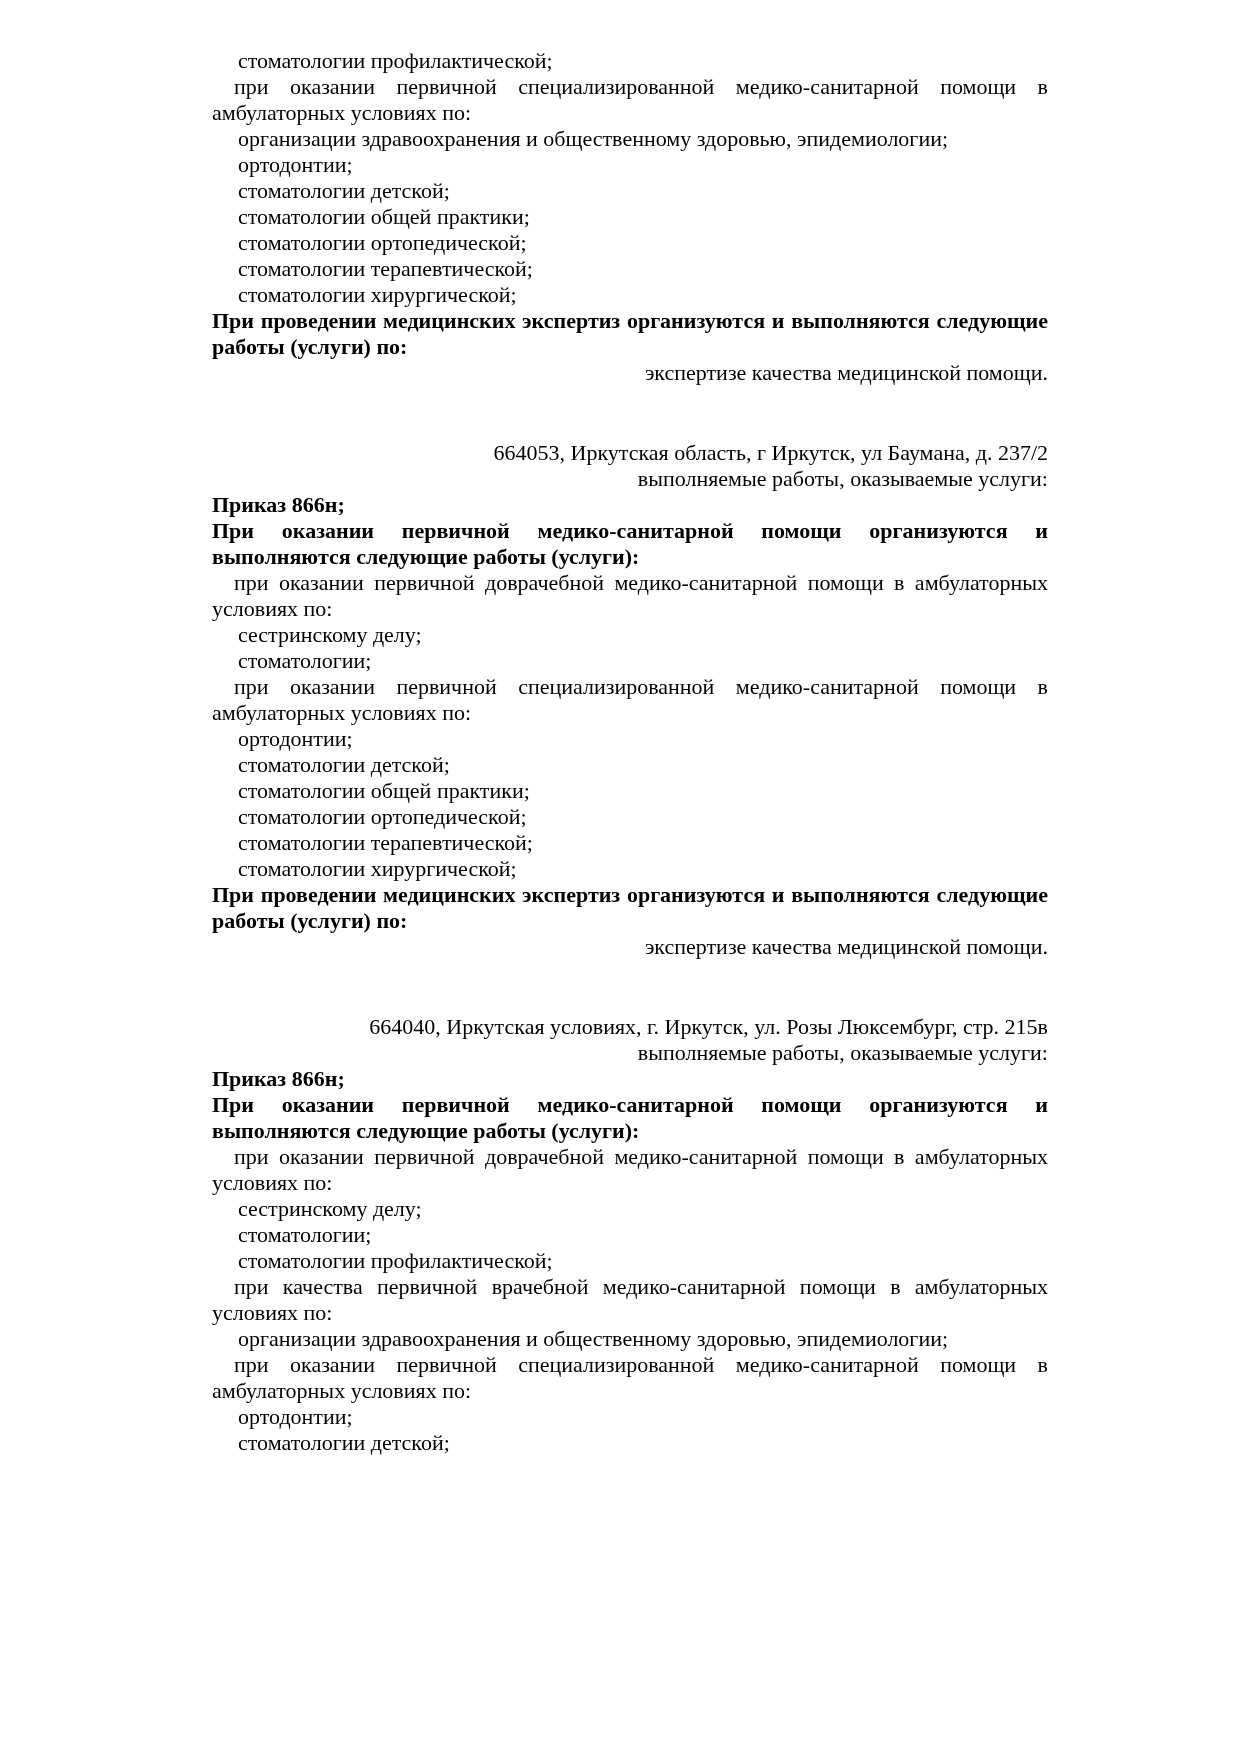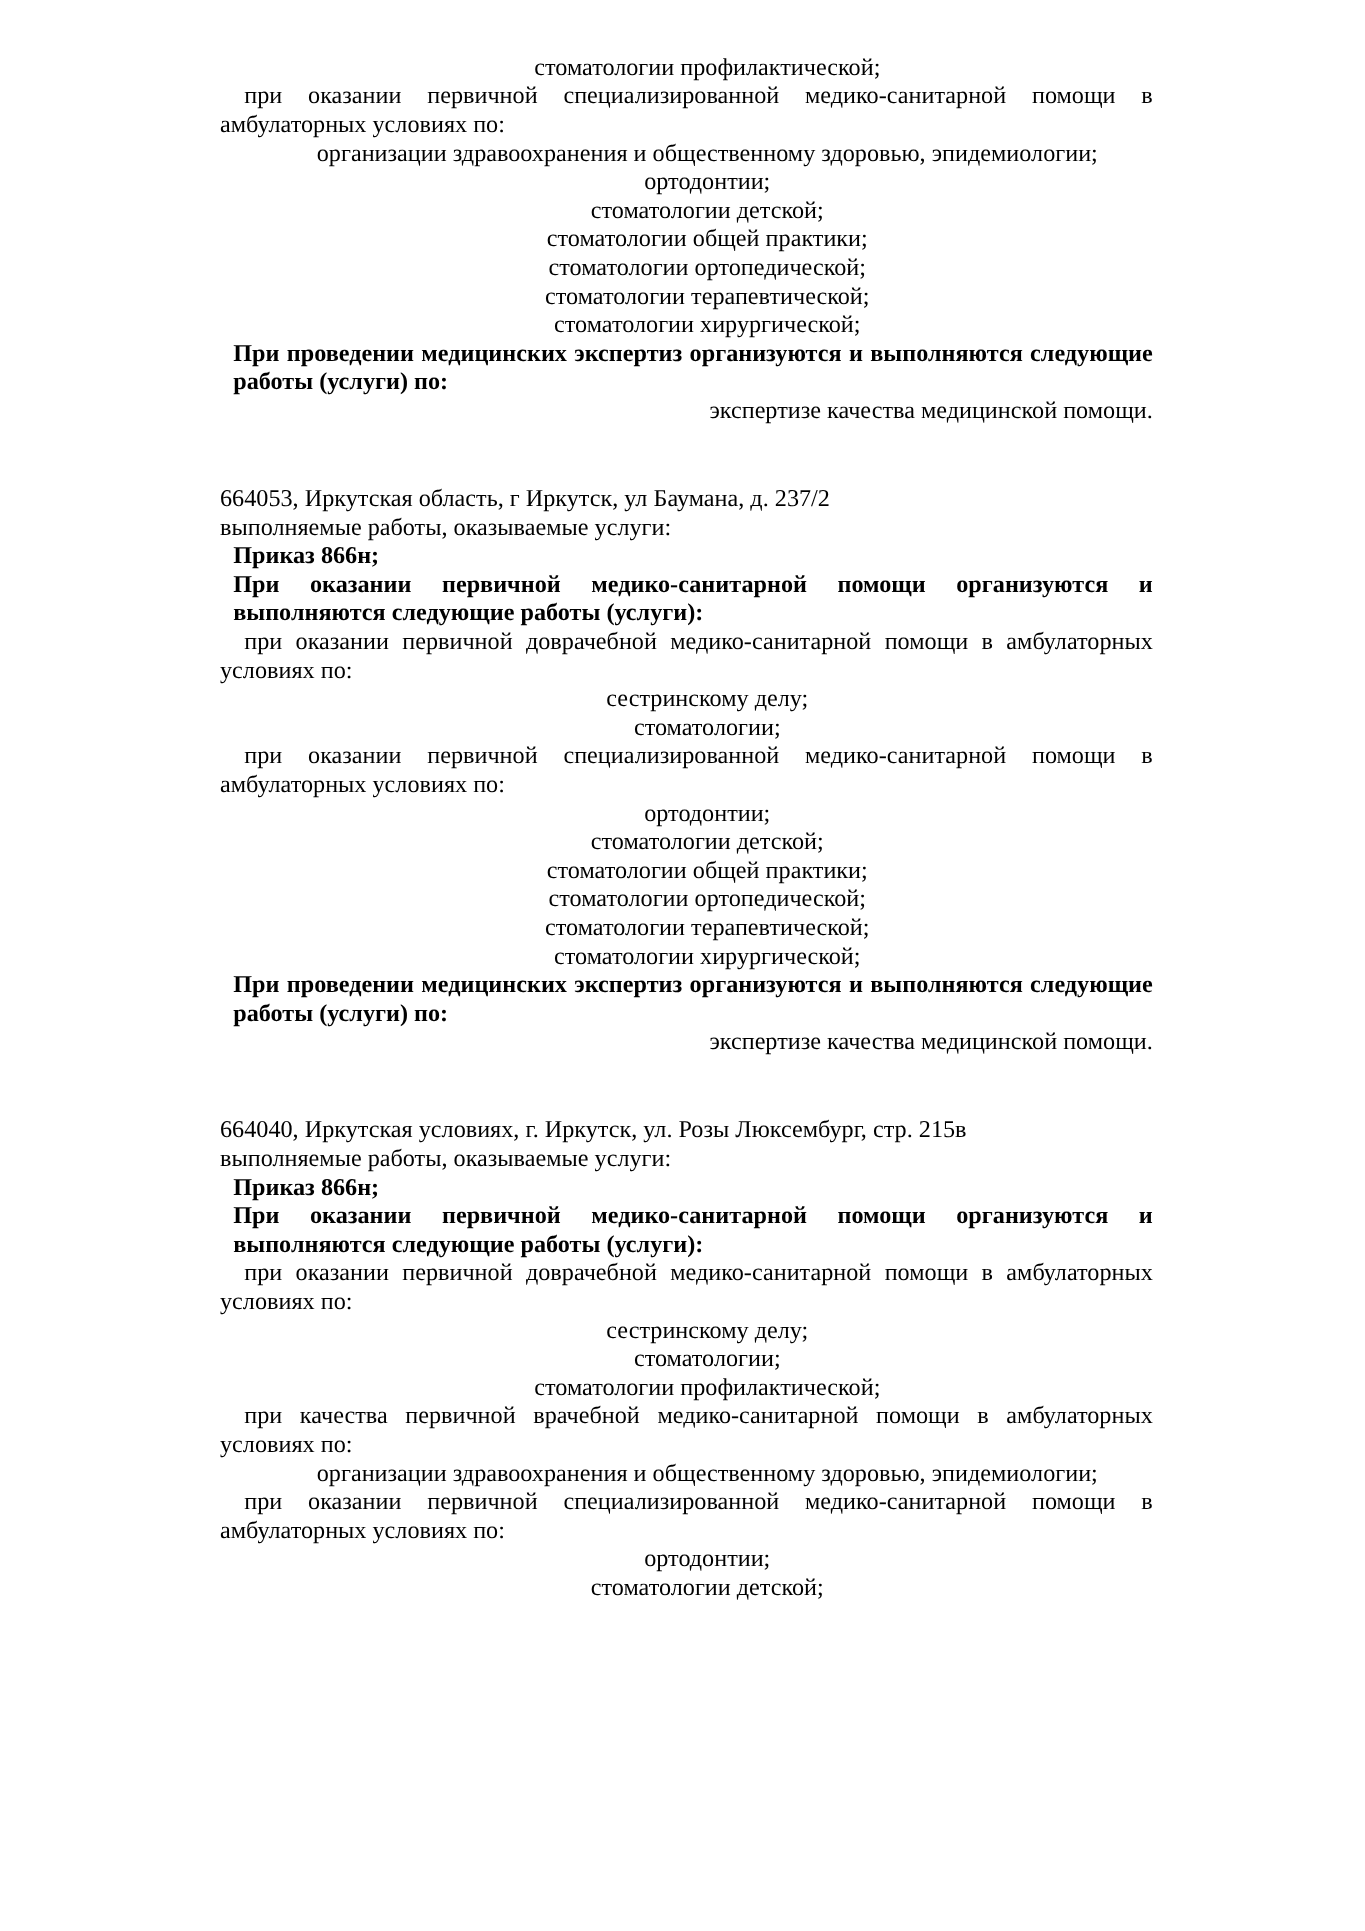--- a/index.html
+++ b/index.html
@@ -26,38 +26,38 @@
   }
   .section + .section {
     margin-top: 54px;
   }
   .page p {
     margin: 0;
     padding: 0;
   }
   
   p.addr, p.plain {
-    text-align: left;
+    text-align: right;
   }
   
   p.l1 {
     margin-left: 12px;
     text-align: justify;
     font-weight: bold;
   }
   
   p.p1 {
-    margin-left: 0;
+    margin-left: 12px;
     text-indent: 22px;
     text-align: justify;
   }
   
   p.item {
     margin-left: 38px;
-    text-align: center;
+    text-align: left;
   }
   
   p.sub {
     margin-left: 22px;
     text-align: right;
   }
 </style>
 </head>
 <body>
 

